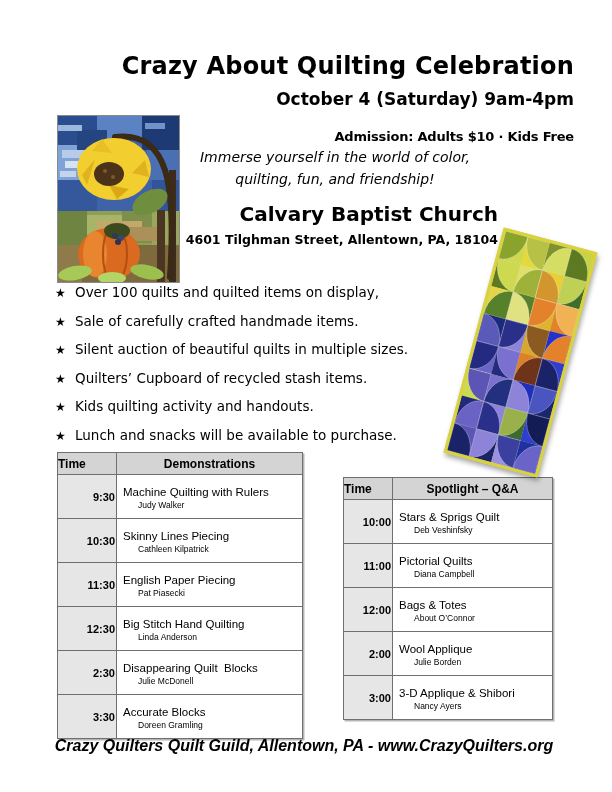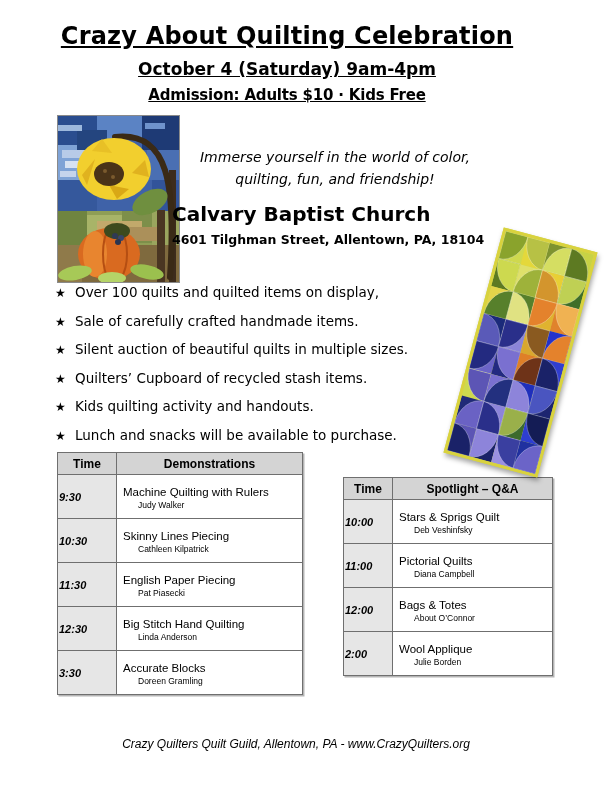--- a/index.html
+++ b/index.html
@@ -2,65 +2,65 @@
 <html><head>
 <meta charset="utf-8">
 <style>
   html,body{margin:0;padding:0;background:#888;}
   .page{
     position:relative;width:612px;height:792px;background:#ffffff;
     font-family:"DejaVu Sans",sans-serif;color:#000;overflow:hidden;
     margin:0 auto;
   }
   
-  .header{position:absolute;left:0;top:20px;width:574px;text-align:center;text-decoration:underline;}
+  .header{position:absolute;left:0;top:50px;width:574px;text-align:right;}
   .title{font-size:24px;font-weight:bold;letter-spacing:.2px;line-height:32px;}
   .dateline{font-size:17px;font-weight:bold;margin-top:7px;}
-  .admission{font-size:15px;font-weight:bold;margin-top:7px;letter-spacing:-.2px;}
+  .admission{font-size:13px;font-weight:bold;margin-top:20px;letter-spacing:-.2px;}
   
   .painting{position:absolute;left:57px;top:115px;width:123px;height:168px;}
   .painting svg{display:block;}
   
   .intro{position:absolute;left:180px;top:146px;width:310px;text-align:center;
          font-style:italic;font-size:14px;line-height:22px;}
-  .venue{position:absolute;left:172px;top:202px;width:326px;text-align:left;}
+  .venue{position:absolute;left:172px;top:202px;width:326px;text-align:right;}
   .venue-name{font-size:20px;font-weight:bold;}
   .venue-address{font-size:12.5px;font-weight:bold;margin-top:6px;}
   
   .bullets{position:absolute;left:55px;top:279px;width:420px;}
   .bullet{font-size:13.5px;line-height:27.5px;white-space:nowrap;}
   .star{display:inline-block;width:20px;font-size:12px;}
   
   .sched{position:absolute;border-collapse:collapse;table-layout:fixed;
          font-family:"Liberation Sans",sans-serif;background:#fff;
          box-shadow:1.5px 1.5px 0 rgba(120,120,120,.55);}
   .sched th,.sched td{border:1px solid #6f6f6f;vertical-align:top;}
   .sched thead th{background:#d4d4d4;font-size:12px;font-weight:bold;height:15px;
                   padding:3px 6px;vertical-align:middle;}
-  .sched thead th.time-h{text-align:center;padding:3px 0;}
+  .sched thead th.time-h{text-align:left;padding:3px 0;}
   .sched thead th.topic-h{text-align:center;}
   .sched td{height:33px;}
-  .sched td.time{background:#e6e6e6;text-align:left;font-weight:bold;
-                 font-size:11px;vertical-align:middle;font-style:italic;}
+  .sched td.time{background:#e6e6e6;text-align:right;font-weight:bold;
+                 font-size:11px;vertical-align:middle;}
   .sched td.topic-cell{padding:10px 6px 0 6px;background:#fff;}
   .topic{font-size:11.5px;line-height:14px;white-space:pre-wrap;}
   .presenter{font-size:8.5px;line-height:11px;padding-left:15px;margin-top:1px;}
   .t-demos{left:57px;top:452px;width:246px;}
   .t-demos col.c-time{width:59px;}
   .t-spot{left:343px;top:477px;width:210px;}
   .t-spot col.c-time{width:49px;}
   
   .quilt{position:absolute;left:472px;top:236px;width:97px;height:233px;
          transform:rotate(15deg);border:3px solid #d9d23e;background:#cfd94e;
          box-shadow:2px 3px 5px rgba(0,0,0,.35);box-sizing:border-box;}
   .quilt svg{display:block;}
   
-  .footer{position:absolute;left:4px;top:737px;width:584px;text-align:center;
+  .footer{position:absolute;left:12px;top:737px;width:584px;text-align:center;
           font-family:"Liberation Sans",sans-serif;font-style:italic;
-          font-weight:normal;font-size:12px;}
+          font-weight:bold;font-size:16px;}
 </style>
 </head>
 <body>
 
 <div class="page">
 
   <div class="header">
     <div class="title">Crazy About Quilting Celebration</div>
     <div class="dateline">October 4 (Saturday) 9am-4pm</div>
     <div class="admission">Admission: Adults $10 · Kids Free</div>
@@ -179,20 +179,27 @@
           </td>
         </tr>
       <tr>
           <td class="time">12:30</td>
           <td class="topic-cell">
             <div class="topic">Big Stitch Hand Quilting</div>
             <div class="presenter">Linda Anderson</div>
           </td>
         </tr>
       <tr>
+          <td class="time">2:30</td>
+          <td class="topic-cell">
+            <div class="topic">Disappearing Quilt  Blocks</div>
+            <div class="presenter">Julie McDonell</div>
+          </td>
+        </tr>
+      <tr>
           <td class="time">3:30</td>
           <td class="topic-cell">
             <div class="topic">Accurate Blocks</div>
             <div class="presenter">Doreen Gramling</div>
           </td>
         </tr>
     </tbody>
   </table>
 
   <table class="sched t-spot">
@@ -226,20 +233,27 @@
           <td class="topic-cell">
             <div class="topic">Bags &amp; Totes</div>
             <div class="presenter">About O’Connor</div>
           </td>
         </tr>
       <tr>
           <td class="time">2:00</td>
           <td class="topic-cell">
             <div class="topic">Wool Applique</div>
             <div class="presenter">Julie Borden</div>
+          </td>
+        </tr>
+      <tr>
+          <td class="time">3:00</td>
+          <td class="topic-cell">
+            <div class="topic">3-D Applique &amp; Shibori</div>
+            <div class="presenter">Nancy Ayers</div>
           </td>
         </tr>
     </tbody>
   </table>
 
   <div class="quilt">
     <svg width="91" height="227" viewBox="0 0 96 232" preserveAspectRatio="none" xmlns="http://www.w3.org/2000/svg">
         <rect x="0" y="0" width="24" height="29" fill="#cfd94e"></rect>
         <path d="M24 0 A24 29 0 0 1 0 29 L0 0 Z" fill="#8aa32c" stroke="rgba(255,255,255,0.35)" stroke-width="0.8"></path>
         <rect x="24" y="0" width="24" height="29" fill="#e4d83b"></rect>

